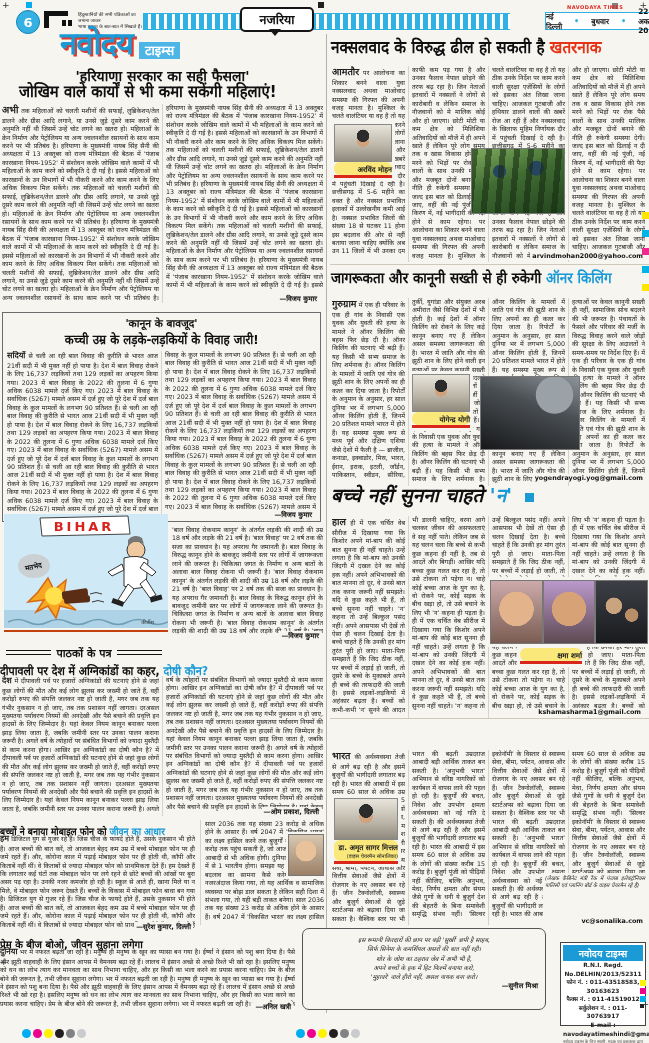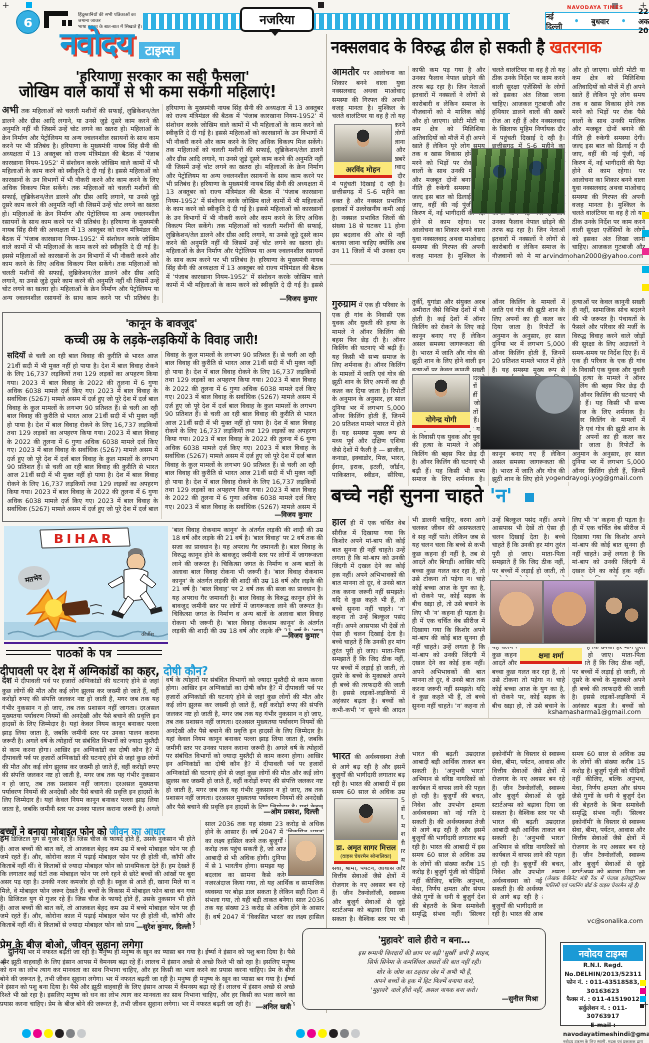--- a/index.html
+++ b/index.html
@@ -33,29 +33,29 @@
   .hl{font-weight:800;color:#0f0f0f;line-height:1.05;white-space:nowrap;}
   .squeeze{display:inline-block;transform:scaleX(.9);transform-origin:0 50%;}
   .acc-red{color:#e53317;} .acc-blue{color:#1b9ad6;}
   .center{text-align:center;}
   .bluesq{display:inline-block;width:9px;height:9px;background:#1b9ad6;margin-left:6px;}
   
   .cols{column-gap:7px;column-rule:1px solid #d8d3c8;column-fill:auto;height:100%;overflow:hidden;
     text-align:justify;font-size:6.3px;line-height:1.34;color:#1d1d1d;}
   .lead{font-weight:bold;font-size:9.5px;}
   .byline{font-weight:bold;font-size:6.8px;background:#f7f5f0;padding:0 2px;color:#111;}
-  .email{font-weight:normal;font-size:6.4px;background:#f7f5f0;padding:0 2px;color:#111;}
+  .email{font-weight:bold;font-size:6.4px;background:#f7f5f0;padding:0 2px;color:#111;}
   
   .acard{background:#f7f5f0;box-shadow:0 0 0 3px #f7f5f0;}
   .photo{background:
      radial-gradient(circle at 50% 30%,#2b2b2b 16%,transparent 17%),
      radial-gradient(circle at 50% 44%,#cfa27c 17%,transparent 18%),
      linear-gradient(180deg,#e8e4da 0%,#b9b4a6 60%,#8e897c 100%);
      border:1px solid #888;}
-  .nameband{background:#fbe87a;font-weight:bold;font-size:7.2px;text-align:center;padding:1.5px 0;color:#202020;}
+  .nameband{background:#fbe87a;font-weight:bold;font-size:7.2px;text-align:right;padding:1.5px 0;color:#202020;border-radius:6px;}
   .nameband .sub{font-weight:normal;font-size:5.2px;display:block;}
   .redrule{height:2.5px;background:#d9271b;}
   .img{border:1px solid #777;}
   .img-naxal{background:
      repeating-linear-gradient(95deg,rgba(20,40,15,.55) 0 6px,rgba(20,40,15,0) 6px 14px),
      radial-gradient(circle at 30% 35%,#27455f 8%,transparent 9%),
      radial-gradient(circle at 70% 30%,#27455f 9%,transparent 10%),
      linear-gradient(160deg,#7da95c 0%,#3f6b33 45%,#24451f 100%);}
   .img-honor{background:
      radial-gradient(circle at 75% 25%,#9aa2a8 20%,transparent 21%),
@@ -160,36 +160,41 @@
   </div>
 
   <div class="abs margin-sq" style="left:642px;top:212px;background:#ffe600;"></div>
   <div class="abs margin-sq" style="left:642px;top:230px;background:#00b4e6;"></div>
   <div class="abs margin-sq" style="left:642px;top:248px;background:#ec2a90;"></div>
   <div class="abs margin-sq" style="left:642px;top:266px;background:#00b4e6;"></div>
   <div class="abs margin-sq" style="left:642px;top:284px;background:#ffe600;"></div>
 
   <div class="abs hrule" style="left:330px;top:264px;width:319px;"></div>
 
+  <div class="abs" style="left:331px;top:268px;width:318px;">
+    <span class="hl squeeze" style="font-size:15px;">
+      <span>जागरूकता और कानूनी सख्ती से ही रुकेगी </span><span class="acc-blue">ऑनर किलिंग</span>
+    </span>
+  </div>
   <div class="abs" style="left:332px;top:298px;width:313px;height:188px;">
     <div class="cols" style="column-count:4;">
       <b class="lead">गुरुग्राम</b>
       <span>में एक ही परिवार के एक ही गांव के निवासी एक युवक और युवती की हत्या के मामले ने ऑनर किलिंग की बहस फिर छेड़ दी है। ऑनर किलिंग की घटनाएं भी बढ़ी हैं। यह किसी भी सभ्य समाज के लिए शर्मनाक है। ऑनर किलिंग के मामलों में जाति एवं गोत्र की झूठी शान के लिए अपनों का ही कत्ल कर दिया जाता है। रिपोर्टों के अनुमान के अनुसार, हर साल दुनिया भर में लगभग 5,000 ऑनर किलिंग होती हैं, जिनमें 20 प्रतिशत मामले भारत में होते हैं। यह समस्या मुख्य रूप से मध्य पूर्व और दक्षिण एशिया जैसे देशों में फैली है — ब्राजील, कनाडा, इक्वाडोर, मिस्र, भारत, ईरान, इराक, इटली, जॉर्डन, पाकिस्तान, स्वीडन, सीरिया, तुर्की, युगांडा और संयुक्त अरब अमीरात जैसे विभिन्न देशों में भी होती है। कई देशों में ऑनर किलिंग को रोकने के लिए कड़े कानून बनाए गए हैं लेकिन असल समस्या जागरूकता की है। भारत में जाति और गोत्र की झूठी शान के लिए होने वाली इन हत्याओं पर केवल कानूनी सख्ती ही नहीं, सामाजिक सोच बदलने की भी जरूरत है। पंचायतों के फैसले और परिवार की मर्जी के विरुद्ध विवाह करने वाले जोड़ों की सुरक्षा के लिए अदालतों ने समय-समय पर निर्देश दिए हैं। में एक ही परिवार के एक ही गांव के निवासी एक युवक और युवती की हत्या के मामले ने ऑनर किलिंग की बहस फिर छेड़ दी है। ऑनर किलिंग की घटनाएं भी बढ़ी हैं। यह किसी भी सभ्य समाज के लिए शर्मनाक है। ऑनर किलिंग के मामलों में जाति एवं गोत्र की झूठी शान के लिए अपनों का ही कत्ल कर दिया जाता है। रिपोर्टों के अनुमान के अनुसार, हर साल दुनिया भर में लगभग 5,000 ऑनर किलिंग होती हैं, जिनमें 20 प्रतिशत मामले भारत में होते हैं। यह समस्या मुख्य रूप से मध्य पूर्व और दक्षिण एशिया जैसे देशों में फैली है — ब्राजील, कनाडा, इक्वाडोर, मिस्र, भारत, ईरान, इराक, इटली, जॉर्डन, पाकिस्तान, स्वीडन, सीरिया, तुर्की, युगांडा और संयुक्त अरब अमीरात जैसे विभिन्न देशों में भी होती है। कई देशों में ऑनर किलिंग को रोकने के लिए कड़े कानून बनाए गए हैं लेकिन असल समस्या जागरूकता की है। भारत में जाति और गोत्र की झूठी शान के लिए होने वाली इन हत्याओं पर केवल कानूनी सख्ती ही नहीं, सामाजिक सोच बदलने की भी जरूरत है। पंचायतों के फैसले और परिवार की मर्जी के विरुद्ध विवाह करने वाले जोड़ों की सुरक्षा के लिए अदालतों ने समय-समय पर निर्देश दिए हैं। में एक ही परिवार के एक ही गांव के निवासी एक युवक और युवती की हत्या के मामले ने ऑनर किलिंग की बहस फिर छेड़ दी है। ऑनर किलिंग की घटनाएं भी बढ़ी हैं। यह किसी भी सभ्य समाज के लिए शर्मनाक है। ऑनर किलिंग के मामलों में जाति एवं गोत्र की झूठी शान के लिए अपनों का ही कत्ल कर दिया जाता है। रिपोर्टों के अनुमान के अनुसार, हर साल दुनिया भर में लगभग 5,000 ऑनर किलिंग होती हैं, जिनमें 20 प्रतिशत मामले भारत में होते हैं। यह समस्या मुख्य रूप से मध्य पूर्व और दक्षिण एशिया जैसे देशों में फैली है — ब्राजील, कनाडा, इक्वाडोर, मिस्र, भारत, ईरान, इराक, इटली, जॉर्डन, पाकिस्तान, स्वीडन, सीरिया, तुर्की, युगांडा और संयुक्त अरब अमीरात जैसे विभिन्न देशों में भी होती है। कई देशों में ऑनर किलिंग को रोकने के लिए कड़े कानून बनाए गए हैं लेकिन असल समस्या जागरूकता की है। भारत में जाति और गोत्र की झूठी शान के लिए होने वाली इन हत्याओं पर केवल कानूनी सख्ती ही नहीं, सामाजिक सोच बदलने की भी जरूरत है। पंचायतों के फैसले और परिवार की मर्जी के विरुद्ध विवाह करने वाले जोड़ों की सुरक्षा के लिए अदालतों ने समय-समय पर निर्देश दिए हैं।</span>
     </div>
     <div class="abs acard" style="left:80px;top:76px;width:58px;">
       <div class="photo" style="height:36px;"></div>
       <div class="nameband">योगेन्द्र योगी</div>
       <div class="redrule"></div>
     </div>
     <div class="abs img img-honor" style="left:148px;top:78px;width:98px;height:72px;"></div>
     <span class="abs email" style="right:0;bottom:4px;">yogendrayogi.yog@gmail.com</span>
   </div>
 
   <div class="abs" style="left:331px;top:486px;width:318px;">
-    <span class="hl" style="font-size:19px;">
+    <span class="hl" style="font-size:19px;font-style:italic;">
       <span>बच्चे नहीं सुनना चाहते </span><span class="acc-blue">'न'</span>
     </span><span class="bluesq"></span>
   </div>
   <div class="abs" style="left:332px;top:516px;width:313px;height:202px;">
     <div class="cols" style="column-count:4;">
       <b class="lead">हाल</b>
       <span>ही में एक चर्चित वेब सीरीज में दिखाया गया कि किशोर अपने मां-बाप की कोई बात सुनना ही नहीं चाहते। उन्हें लगता है कि मां-बाप को उनकी जिंदगी में दखल देने का कोई हक नहीं। अपने अभिभावकों की बात मानना तो दूर, वे उनसे बात तक करना जरूरी नहीं समझते। यदि वे कुछ कहते भी हैं, तो बच्चे सुनना नहीं चाहते। 'न' कहना तो उन्हें बिल्कुल पसंद नहीं। अपने आसपास भी देखें तो ऐसा ही चलन दिखाई देता है। बच्चे चाहते हैं कि उनकी हर मांग तुरंत पूरी हो जाए। माता-पिता समझाते हैं कि जिद ठीक नहीं, पर बच्चों में लड़ाई हो जाती, तो दूसरे के बच्चे के मुकाबले अपने ही बच्चे की तरफदारी की जाती है। इससे लड़कों-लड़कियों में अहंकार बढ़ता है। बच्चों को कभी-कभी 'न' सुनने की आदत भी डालनी चाहिए, वरना आगे चलकर जीवन की असफलताएं वे सह नहीं पाते। लेकिन जब से यह चलन चला कि बच्चे से कभी कुछ कहना ही नहीं है, तब से आदतें और बिगड़ीं। आखिर यदि बच्चा कुछ गलत कर रहा है, तो उसे टोकना तो पड़ेगा न। चाहे कोई बच्चा आज के युग का है, वो रोकने पर, कोई सड़क के बीच खड़ा हो, तो उसे बचाने के लिए भी 'न' कहना ही पड़ता है। ही में एक चर्चित वेब सीरीज में दिखाया गया कि किशोर अपने मां-बाप की कोई बात सुनना ही नहीं चाहते। उन्हें लगता है कि मां-बाप को उनकी जिंदगी में दखल देने का कोई हक नहीं। अपने अभिभावकों की बात मानना तो दूर, वे उनसे बात तक करना जरूरी नहीं समझते। यदि वे कुछ कहते भी हैं, तो बच्चे सुनना नहीं चाहते। 'न' कहना तो उन्हें बिल्कुल पसंद नहीं। अपने आसपास भी देखें तो ऐसा ही चलन दिखाई देता है। बच्चे चाहते हैं कि उनकी हर मांग तुरंत पूरी हो जाए। माता-पिता समझाते हैं कि जिद ठीक नहीं, पर बच्चों में लड़ाई हो जाती, तो दूसरे के बच्चे के मुकाबले अपने ही बच्चे की तरफदारी की जाती है। इससे लड़कों-लड़कियों में अहंकार बढ़ता है। बच्चों को कभी-कभी 'न' सुनने की आदत भी डालनी चाहिए, वरना आगे चलकर जीवन की असफलताएं वे सह नहीं पाते। लेकिन जब से यह चलन चला कि बच्चे से कभी कुछ कहना ही नहीं है, तब से आदतें और बिगड़ीं। आखिर यदि बच्चा कुछ गलत कर रहा है, तो उसे टोकना तो पड़ेगा न। चाहे कोई बच्चा आज के युग का है, वो रोकने पर, कोई सड़क के बीच खड़ा हो, तो उसे बचाने के लिए भी 'न' कहना ही पड़ता है। ही में एक चर्चित वेब सीरीज में दिखाया गया कि किशोर अपने मां-बाप की कोई बात सुनना ही नहीं चाहते। उन्हें लगता है कि मां-बाप को उनकी जिंदगी में दखल देने का कोई हक नहीं। अपने अभिभावकों की बात मानना तो दूर, वे उनसे बात तक करना जरूरी नहीं समझते। यदि वे कुछ कहते भी हैं, तो बच्चे सुनना नहीं चाहते। 'न' कहना तो उन्हें बिल्कुल पसंद नहीं। अपने आसपास भी देखें तो ऐसा ही चलन दिखाई देता है। बच्चे चाहते हैं कि उनकी हर मांग तुरंत पूरी हो जाए। माता-पिता समझाते हैं कि जिद ठीक नहीं, पर बच्चों में लड़ाई हो जाती, तो दूसरे के बच्चे के मुकाबले अपने ही बच्चे की तरफदारी की जाती है। इससे लड़कों-लड़कियों में अहंकार बढ़ता है। बच्चों को कभी-कभी 'न' सुनने की आदत भी डालनी चाहिए, वरना आगे चलकर जीवन की असफलताएं वे सह नहीं पाते। लेकिन जब से यह चलन चला कि बच्चे से कभी कुछ कहना ही नहीं है, तब से आदतें और बिगड़ीं। आखिर यदि बच्चा कुछ गलत कर रहा है, तो उसे टोकना तो पड़ेगा न। चाहे कोई बच्चा आज के युग का है, वो रोकने पर, कोई सड़क के बीच खड़ा हो, तो उसे बचाने के लिए भी 'न' कहना ही पड़ता है।</span>
     </div>
     <div class="abs acard" style="left:158px;top:64px;width:158px;display:flex;">
       <div class="img img-kid1" style="width:52px;height:62px;"></div>
@@ -233,21 +238,21 @@
     <div class="boxhead"><span class="squeeze" style="transform-origin:50% 50%;">कच्ची उम्र के लड़के-लड़कियों के विवाह जारी!</span></div>
     <div style="height:168px;margin-top:3px;position:relative;">
       <div class="cols" style="column-count:2;">
         <b class="lead" style="font-size:8px;">सदियों</b>
         <span>से चली आ रही बाल विवाह की कुरीति से भारत आज 21वीं सदी में भी मुक्त नहीं हो पाया है। देश में बाल विवाह रोकने के लिए 16,737 लड़कियों तथा 129 लड़कों का अपहरण किया गया। 2023 में बाल विवाह के 2022 की तुलना में 6 गुणा अधिक 6038 मामले दर्ज किए गए। 2023 में बाल विवाह के सर्वाधिक (5267) मामले असम में दर्ज हुए जो पूरे देश में दर्ज बाल विवाह के कुल मामलों के लगभग 90 प्रतिशत हैं। से चली आ रही बाल विवाह की कुरीति से भारत आज 21वीं सदी में भी मुक्त नहीं हो पाया है। देश में बाल विवाह रोकने के लिए 16,737 लड़कियों तथा 129 लड़कों का अपहरण किया गया। 2023 में बाल विवाह के 2022 की तुलना में 6 गुणा अधिक 6038 मामले दर्ज किए गए। 2023 में बाल विवाह के सर्वाधिक (5267) मामले असम में दर्ज हुए जो पूरे देश में दर्ज बाल विवाह के कुल मामलों के लगभग 90 प्रतिशत हैं। से चली आ रही बाल विवाह की कुरीति से भारत आज 21वीं सदी में भी मुक्त नहीं हो पाया है। देश में बाल विवाह रोकने के लिए 16,737 लड़कियों तथा 129 लड़कों का अपहरण किया गया। 2023 में बाल विवाह के 2022 की तुलना में 6 गुणा अधिक 6038 मामले दर्ज किए गए। 2023 में बाल विवाह के सर्वाधिक (5267) मामले असम में दर्ज हुए जो पूरे देश में दर्ज बाल विवाह के कुल मामलों के लगभग 90 प्रतिशत हैं। से चली आ रही बाल विवाह की कुरीति से भारत आज 21वीं सदी में भी मुक्त नहीं हो पाया है। देश में बाल विवाह रोकने के लिए 16,737 लड़कियों तथा 129 लड़कों का अपहरण किया गया। 2023 में बाल विवाह के 2022 की तुलना में 6 गुणा अधिक 6038 मामले दर्ज किए गए। 2023 में बाल विवाह के सर्वाधिक (5267) मामले असम में दर्ज हुए जो पूरे देश में दर्ज बाल विवाह के कुल मामलों के लगभग 90 प्रतिशत हैं। से चली आ रही बाल विवाह की कुरीति से भारत आज 21वीं सदी में भी मुक्त नहीं हो पाया है। देश में बाल विवाह रोकने के लिए 16,737 लड़कियों तथा 129 लड़कों का अपहरण किया गया। 2023 में बाल विवाह के 2022 की तुलना में 6 गुणा अधिक 6038 मामले दर्ज किए गए। 2023 में बाल विवाह के सर्वाधिक (5267) मामले असम में दर्ज हुए जो पूरे देश में दर्ज बाल विवाह के कुल मामलों के लगभग 90 प्रतिशत हैं। से चली आ रही बाल विवाह की कुरीति से भारत आज 21वीं सदी में भी मुक्त नहीं हो पाया है। देश में बाल विवाह रोकने के लिए 16,737 लड़कियों तथा 129 लड़कों का अपहरण किया गया। 2023 में बाल विवाह के 2022 की तुलना में 6 गुणा अधिक 6038 मामले दर्ज किए गए। 2023 में बाल विवाह के सर्वाधिक (5267) मामले असम में दर्ज हुए जो पूरे देश में दर्ज बाल विवाह के कुल मामलों के लगभग 90 प्रतिशत हैं।</span>
       </div>
       <span class="abs byline" style="right:2px;bottom:0;">—विजय कुमार</span>
     </div>
   </div>
 
-  <div class="abs" style="left:4px;top:526px;width:164px;height:116px;border-bottom:2px solid #4c1d95;">
+  <div class="abs" style="left:4px;top:514px;width:164px;height:116px;border-bottom:2px solid #c2410c;">
     <svg width="164" height="114" viewBox="0 0 164 114">
       <rect x="0" y="0" width="164" height="114" fill="#cfe9f6"></rect>
       <rect x="0" y="96" width="164" height="18" fill="#aed3e6"></rect>
       <path d="M36 4 L124 2 L126 20 L38 22 Z" fill="#ffffff" stroke="#444" stroke-width="1"></path>
       <text x="80" y="17" text-anchor="middle" font-size="13" font-weight="bold" fill="#d8231c" letter-spacing="3">BIHAR</text>
       <ellipse cx="30" cy="52" rx="16" ry="12" fill="#c9c9c9" opacity="0.8"></ellipse>
       <text x="30" y="55" text-anchor="middle" font-size="7" font-weight="bold" fill="#111" transform="rotate(-12 30 55)">मतभेद</text>
       <polygon points="34,78 44,64 50,76 62,66 60,80 74,78 62,88 72,96 56,92 52,104 44,92 32,98 40,86 24,88" fill="#f7a823" stroke="#d86a10" stroke-width="1.5"></polygon>
       <circle cx="50" cy="82" r="9" fill="#ffe14d"></circle>
       <g fill="#5a2d14">
@@ -307,28 +312,27 @@
       <span>डिजिटल युग से गुजर रहे हैं। जिस चीज के फायदे होते हैं, उसके नुकसान भी होते हैं। आज बच्चों की बात करें, तो आजकल बेहद कम उम्र में बच्चे मोबाइल फोन पर ही जमे रहते हैं। और, कोरोना काल में पढ़ाई मोबाइल फोन पर ही होती थी, कॉपी और किताबें नहीं थीं। वे किताबों से ज्यादा मोबाइल फोन को प्राथमिकता देते हैं। हम देखते हैं कि लगातार कई घंटों तक मोबाइल फोन पर लगे रहने से छोटे बच्चों की आंखों पर बुरा असर पड़ रहा है। उनकी नजर कमजोर हो रही है। स्कूल से आते ही, खाना मिले या न मिले, वे मोबाइल फोन जरूर देखते हैं। बच्चों के विकास में मोबाइल फोन बाधा बन गया है। डिजिटल युग से गुजर रहे हैं। जिस चीज के फायदे होते हैं, उसके नुकसान भी होते हैं। आज बच्चों की बात करें, तो आजकल बेहद कम उम्र में बच्चे मोबाइल फोन पर ही जमे रहते हैं। और, कोरोना काल में पढ़ाई मोबाइल फोन पर ही होती थी, कॉपी और किताबें नहीं थीं। वे किताबों से ज्यादा मोबाइल फोन को प्राथमिकता देते हैं। हम देखते हैं कि लगातार कई घंटों तक मोबाइल फोन पर लगे रहने से छोटे बच्चों की आंखों पर बुरा असर पड़ रहा है। उनकी नजर कमजोर हो रही है। स्कूल से आते ही, खाना मिले या न मिले, वे मोबाइल फोन जरूर देखते हैं। बच्चों के विकास में मोबाइल फोन बाधा बन गया है।</span>
     </div>
     <span class="abs byline" style="right:2px;bottom:0;">—सुरेश कुमार, दिल्ली</span>
   </div>
 
   <div class="abs" style="left:0;top:933px;width:296px;">
     <span class="lhead2">प्रेम के बीज बोओ, जीवन सुहाना लगेगा</span>
   </div>
   <div class="abs" style="left:0;top:947px;width:295px;height:64px;">
     <div class="cols" style="column-count:1;">
-      <b class="lead" style="font-size:8px;margin-left:8px;">दुनिया</b>
+      <b class="lead" style="font-size:8px;">दुनिया</b>
       <span>भर में नफरत बढ़ती जा रही है। मनुष्य ही मनुष्य के खून का प्यासा बन गया है। ईर्ष्या ने इंसान को पशु बना दिया है। पैसे और झूठी वाहवाही के लिए इंसान आपस में वैमनस्य बढ़ा रहे हैं। लालच में इंसान अच्छे से अच्छे रिश्ते भी खो रहा है। इसलिए मनुष्य को धन का लोभ त्याग कर मानवता का साथ निभाना चाहिए, और हर किसी का भला करने का प्रयास करना चाहिए। प्रेम के बीज बोने की जरूरत है, तभी जीवन सुहाना लगेगा। भर में नफरत बढ़ती जा रही है। मनुष्य ही मनुष्य के खून का प्यासा बन गया है। ईर्ष्या ने इंसान को पशु बना दिया है। पैसे और झूठी वाहवाही के लिए इंसान आपस में वैमनस्य बढ़ा रहे हैं। लालच में इंसान अच्छे से अच्छे रिश्ते भी खो रहा है। इसलिए मनुष्य को धन का लोभ त्याग कर मानवता का साथ निभाना चाहिए, और हर किसी का भला करने का प्रयास करना चाहिए। प्रेम के बीज बोने की जरूरत है, तभी जीवन सुहाना लगेगा। भर में नफरत बढ़ती जा रही है। मनुष्य ही मनुष्य के खून का प्यासा बन गया है। ईर्ष्या ने इंसान को पशु बना दिया है। पैसे और झूठी वाहवाही के लिए इंसान आपस में वैमनस्य बढ़ा रहे हैं। लालच में इंसान अच्छे से अच्छे रिश्ते भी खो रहा है। इसलिए मनुष्य को धन का लोभ त्याग कर मानवता का साथ निभाना चाहिए, और हर किसी का भला करने का प्रयास करना चाहिए। प्रेम के बीज बोने की जरूरत है, तभी जीवन सुहाना लगेगा।</span>
     </div>
     <span class="abs byline" style="right:2px;bottom:0;">—अनिल खत्री</span>
   </div>
 
   <div class="abs poembox" style="left:302px;top:928px;width:244px;height:82px;box-sizing:border-box;">
-    <div class="poem-title">'मुहावरे' वाले हीरो न बना…</div>
     <div class="poem-lines">इस रूमानी किरदारों की छाप पर बड़ी 'सुर्खी' छपी है साहब,
 सिर्फ सिनेमा के कमर्शियल असरों की बात नहीं रही।
 शोर के जोश का ठहराव जेब में अभी भी है,
 अपने बच्चों के हक में हिट फिल्में बनाया करो,
 'मुहावरे' वाले हीरो नहीं, असल नायक बना करो।</div>
     <div class="poem-by">—सुनील मिश्रा</div>
   </div>
 
   <div class="abs contactbox" style="left:560px;top:942px;width:86px;height:84px;box-sizing:border-box;">
     <div class="clogo">नवोदय टाइम्स</div>

